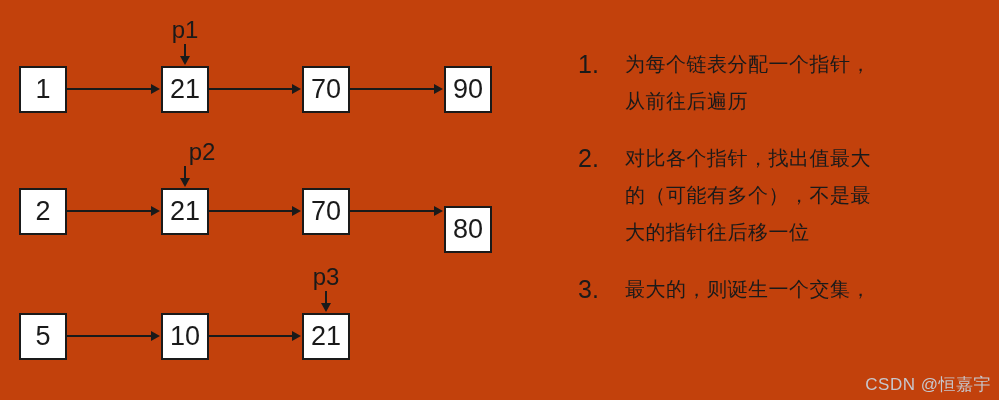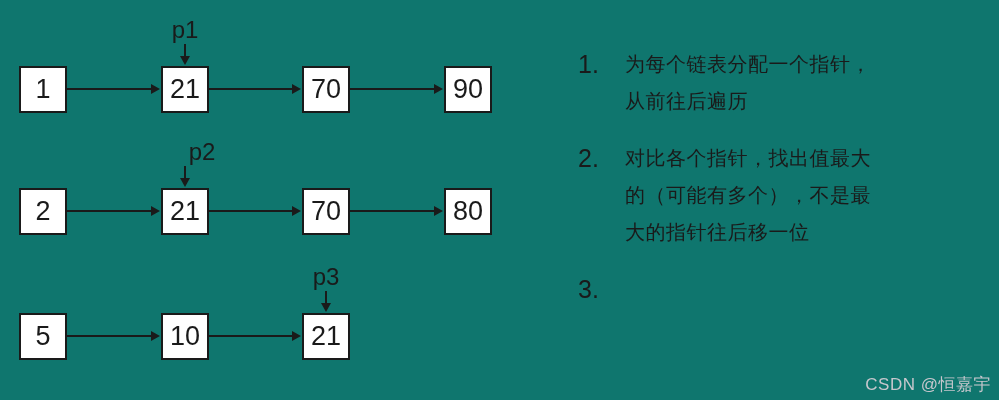--- a/index.html
+++ b/index.html
@@ -1,17 +1,17 @@
 <!DOCTYPE html>
 <html><head>
 <meta charset="utf-8">
 <style>
   html,body{margin:0;padding:0;background:#ffffff;}
   .stage{
-    position:relative;width:999px;height:400px;background:#0f766e;overflow:hidden;
+    position:relative;width:999px;height:400px;background:#c2410c;overflow:hidden;
     font-family:"Liberation Sans","DejaVu Sans",sans-serif;color:#1a1a1a;
   }
   
   .node{
     position:absolute;width:48px;height:47px;box-sizing:border-box;
     border:2px solid #1a1a1a;background:#ffffff;
     display:flex;align-items:center;justify-content:center;
     font-size:27px;line-height:1;
   }
   
@@ -55,21 +55,21 @@
     <div class="node" style="left:444px;top:66px">90</div>
 
     <div class="plabel" style="left:178px;top:140px">p2</div>
     <div class="varrow" style="left:184px;top:166px"></div>
     <div class="node" style="left:19px;top:188px">2</div>
     <div class="harrow" style="left:67px;top:210px;width:85px"></div>
     <div class="node" style="left:161px;top:188px">21</div>
     <div class="harrow" style="left:209px;top:210px;width:84px"></div>
     <div class="node" style="left:302px;top:188px">70</div>
     <div class="harrow" style="left:350px;top:210px;width:85px"></div>
-    <div class="node" style="left:444px;top:188px">80</div>
+    <div class="node" style="left:444px;top:206px">80</div>
 
     <div class="plabel" style="left:302px;top:265px">p3</div>
     <div class="varrow" style="left:325px;top:291px"></div>
     <div class="node" style="left:19px;top:313px">5</div>
     <div class="harrow" style="left:67px;top:335px;width:85px"></div>
     <div class="node" style="left:161px;top:313px">10</div>
     <div class="harrow" style="left:209px;top:335px;width:84px"></div>
     <div class="node" style="left:302px;top:313px">21</div>
 
   </div>
@@ -89,20 +89,21 @@
       <div class="step-lines">
         <div>对比各个指针，找出值最大</div>
         <div>的（可能有多个），不是最</div>
         <div>大的指针往后移一位</div>
       </div>
     </div>
 
     <div class="step">
       <div class="step-num">3.</div>
       <div class="step-lines">
+        <div>最大的，则诞生一个交集，</div>
       </div>
     </div>
 
   </div>
 
   <div class="watermark">CSDN @恒嘉宇</div>
 
 </div>
 
 </body></html>

